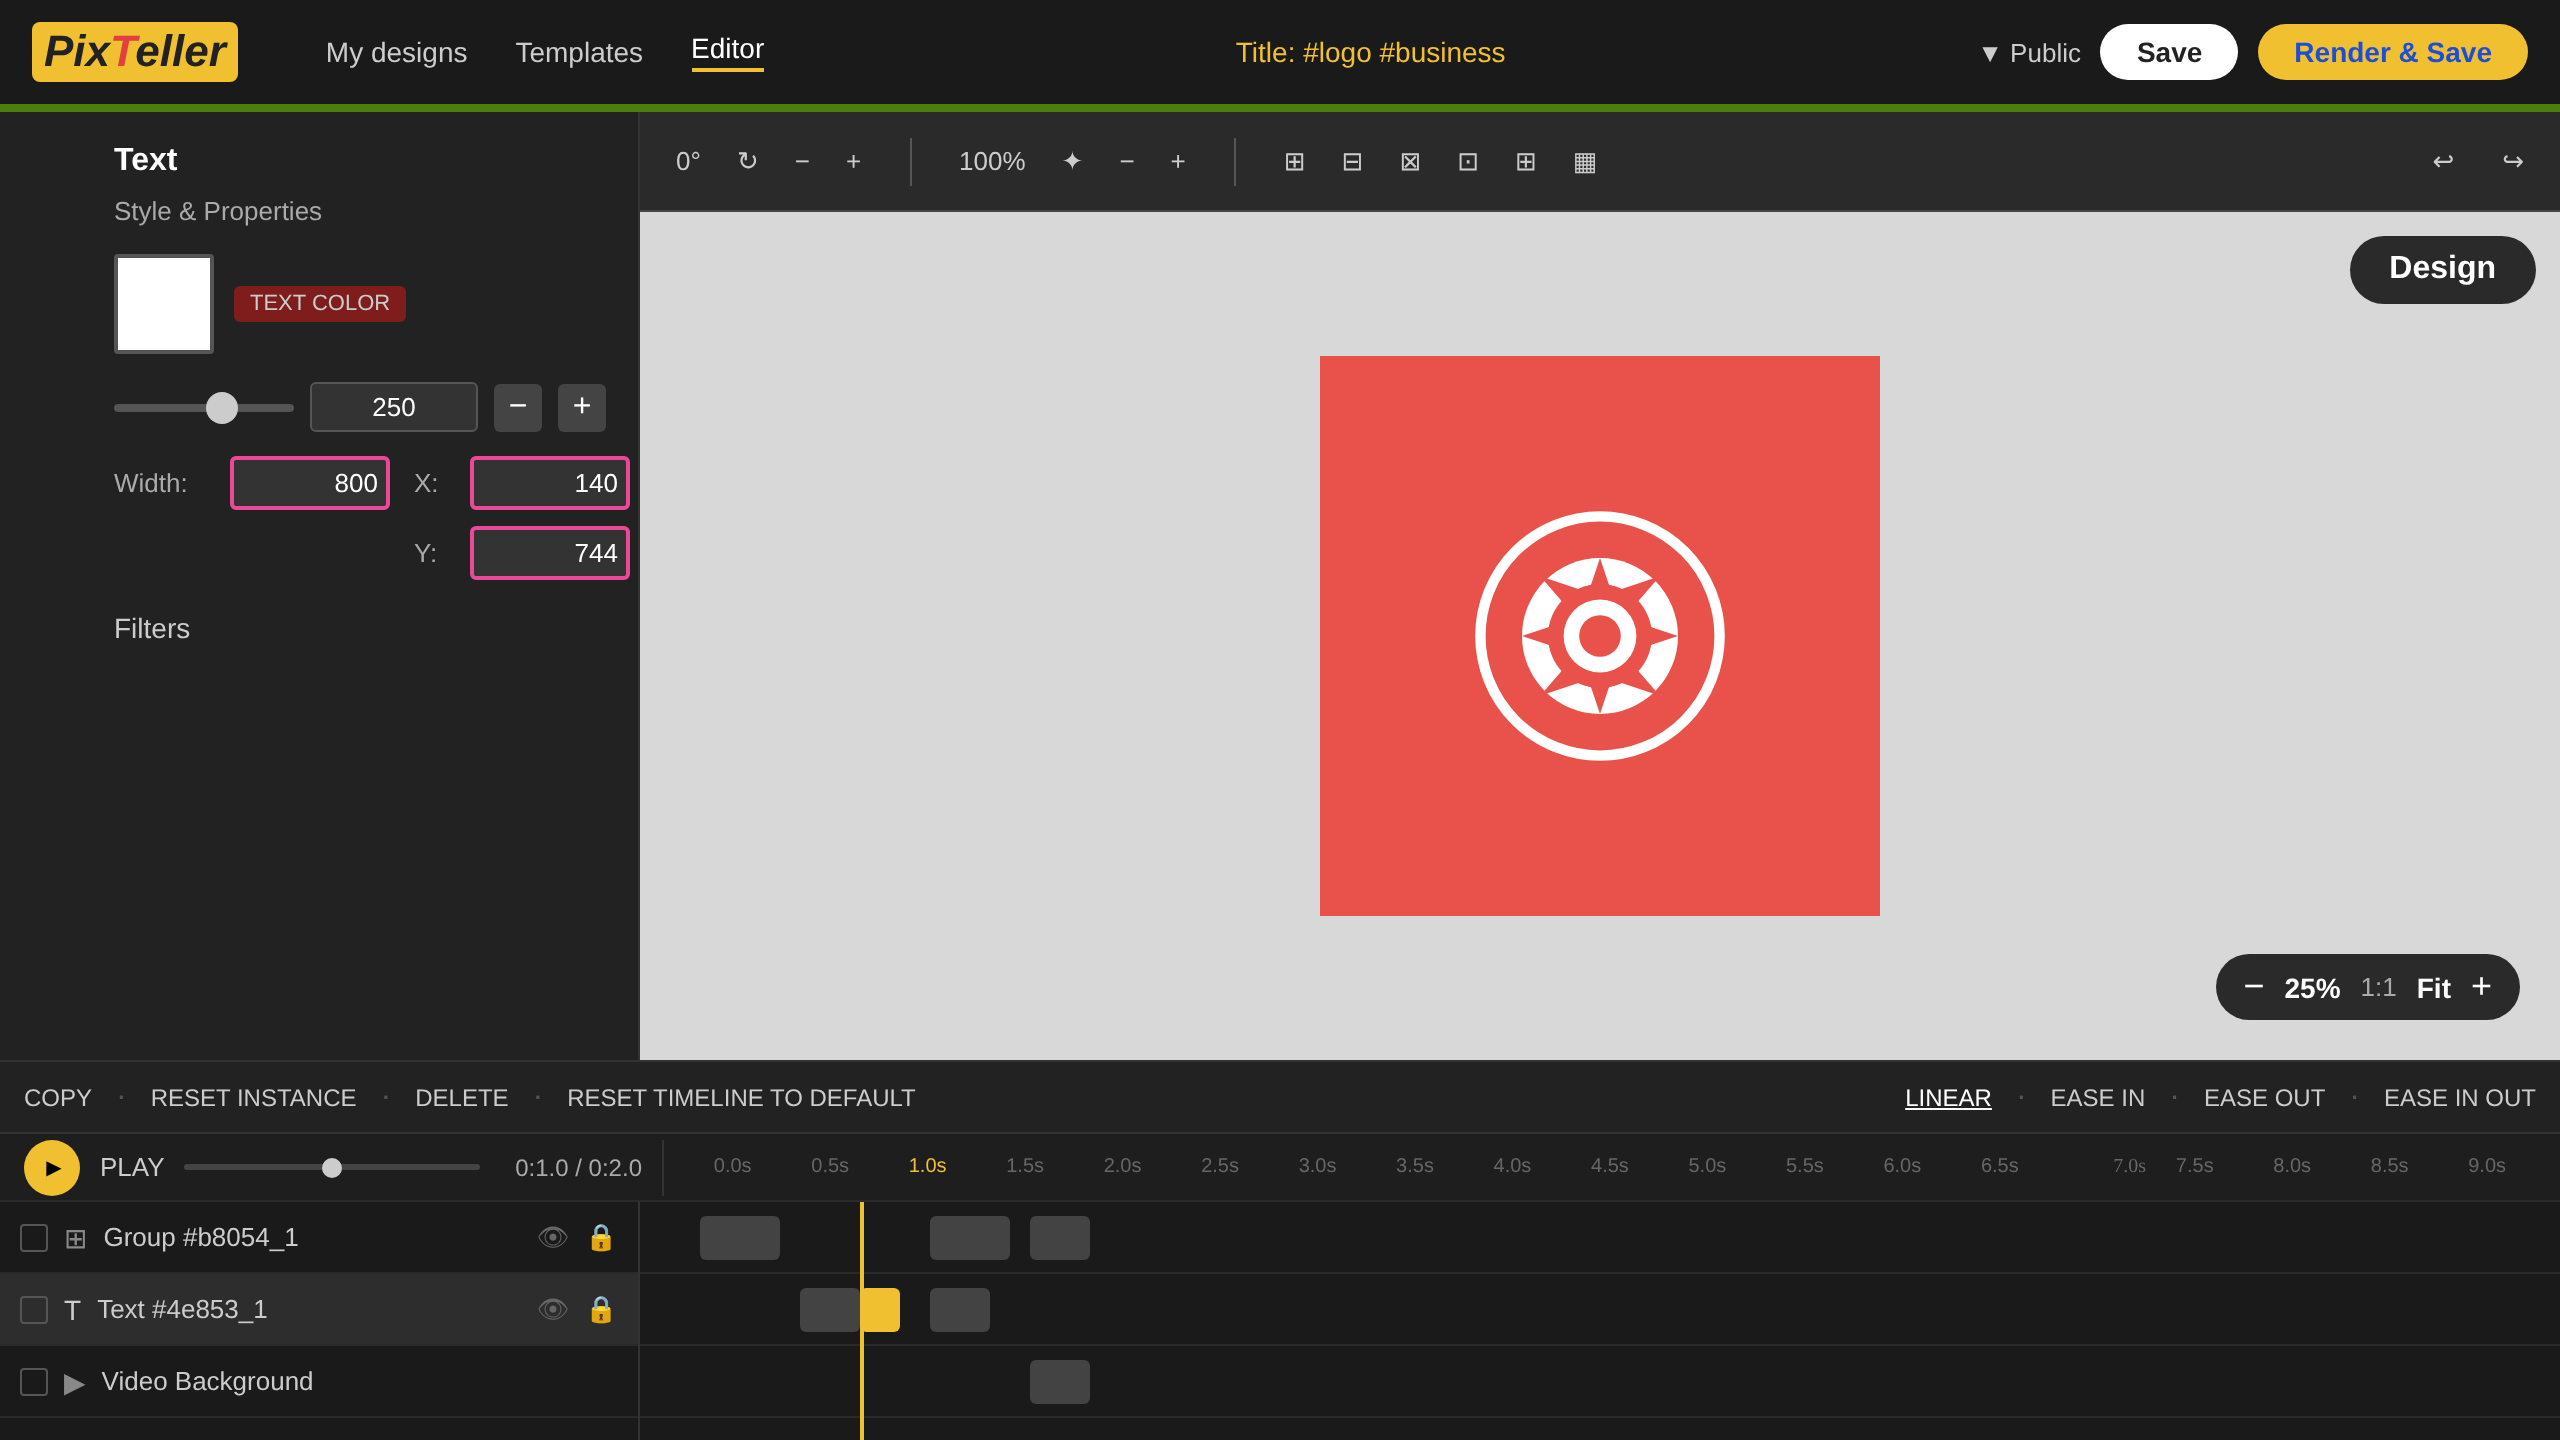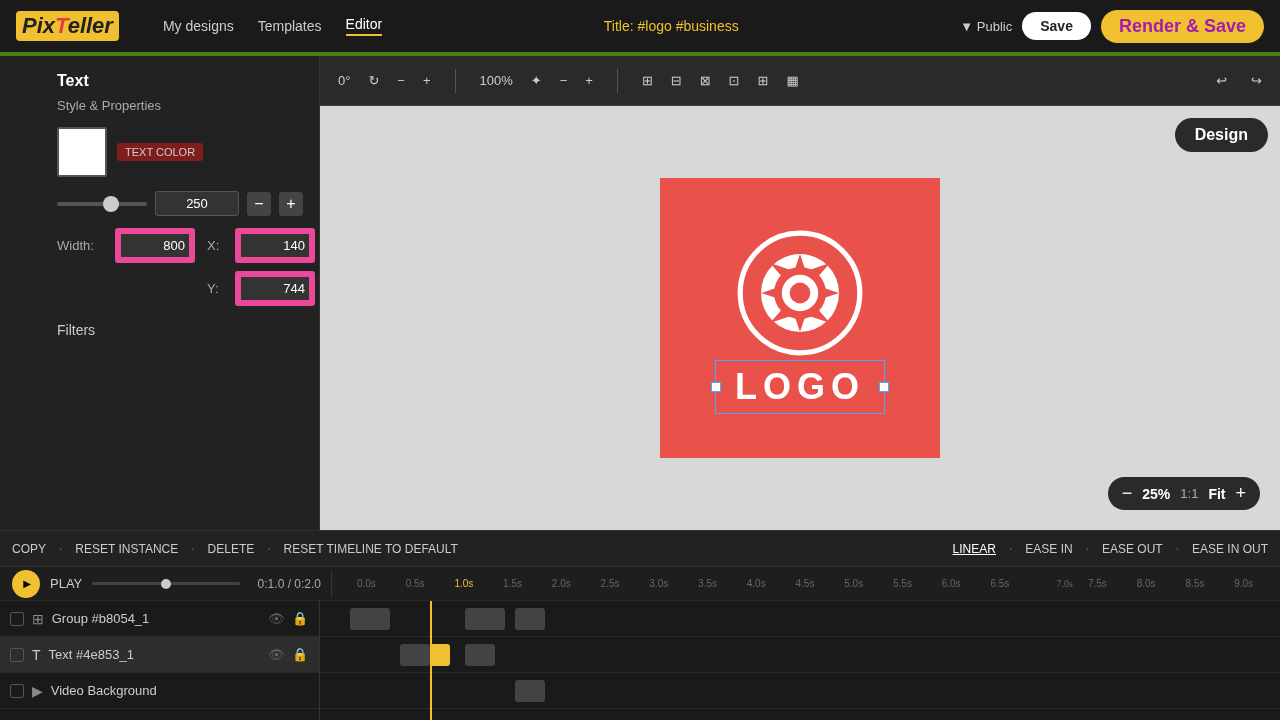--- a/index.html
+++ b/index.html
@@ -39,21 +39,21 @@
     }
     .title-area span { color: #f0c030; }
     .nav-right { display: flex; align-items: center; gap: 10px; }
     .public-btn {
       background: transparent; color: #ccc; border: none; cursor: pointer; font-size: 13px; display: flex; align-items: center; gap: 4px;
     }
     .save-btn {
       background: #fff; color: #222; border: none; border-radius: 20px; padding: 6px 18px; font-size: 14px; font-weight: bold; cursor: pointer;
     }
     .render-btn {
-      background: #f0c030; color: #a21caf; border: none; border-radius: 20px; padding: 6px 18px; font-size: 18px; font-weight: bold; cursor: pointer;
+      background: #f0c030; color: #1d4ed8; border: none; border-radius: 20px; padding: 6px 18px; font-size: 14px; font-weight: bold; cursor: pointer;
     }
 
     
     .main-content {
       display: flex;
       flex: 1;
       overflow: hidden;
     }
 
     
@@ -89,21 +89,21 @@
     }
     .value-input {
       background: #333; border: 1px solid #555; color: #fff; font-size: 13px; width: 84px; text-align: center; padding: 4px; border-radius: 3px;
     }
     .stepper-btn {
       background: #444; border: none; color: #fff; width: 24px; height: 24px; cursor: pointer; font-size: 16px; border-radius: 3px; display: flex; align-items: center; justify-content: center;
     }
     .dimension-row { display: flex; align-items: center; gap: 8px; margin-bottom: 8px; }
     .dim-label { color: #aaa; font-size: 13px; width: 50px; }
     .dim-input {
-      background: #333; border: 6px solid #ec4899; color: #fff; font-size: 13px; width: 80px; text-align: right; padding: 4px; border-radius: 3px;
+      background: #333; border: 2px solid #ec4899; color: #fff; font-size: 13px; width: 80px; text-align: right; padding: 4px; border-radius: 3px;
     }
     .xy-group { display: flex; flex-direction: column; gap: 8px; }
     .xy-row { display: flex; align-items: center; gap: 8px; }
     .xy-label { color: #aaa; font-size: 13px; width: 20px; }
     .filters-title { font-size: 14px; color: #ccc; margin-top: 16px; }
 
     
     .canvas-area {
       flex: 1;
       display: flex;
@@ -408,27 +408,20 @@
             <path d="M80 50 L62 44 L62 56 Z"></path>
             <path d="M27 27 L40 42 L48 34 Z"></path>
             <path d="M73 73 L60 58 L52 66 Z"></path>
             <path d="M73 27 L60 42 L52 34 Z"></path>
             <path d="M27 73 L40 58 L48 66 Z"></path>
           </g>
           <circle cx="50" cy="50" r="14" fill="#fff"></circle>
           <circle cx="50" cy="50" r="8" fill="#e8524a"></circle>
         </svg>
 
-        <div class="logo-text-container">
-          <div class="selection-box">
-            <div class="handle ml"></div>
-            <div class="handle mr"></div>
-          </div>
-          <div class="logo-text">LOGO</div>
-        </div>
       </div>
 
       <button class="design-btn">Design</button>
 
       <div class="zoom-bar">
         <button class="zoom-btn">−</button>
         <span class="zoom-val">25%</span>
         <span class="zoom-ratio">1:1</span>
         <span class="zoom-fit">Fit</span>
         <button class="zoom-btn">+</button>

